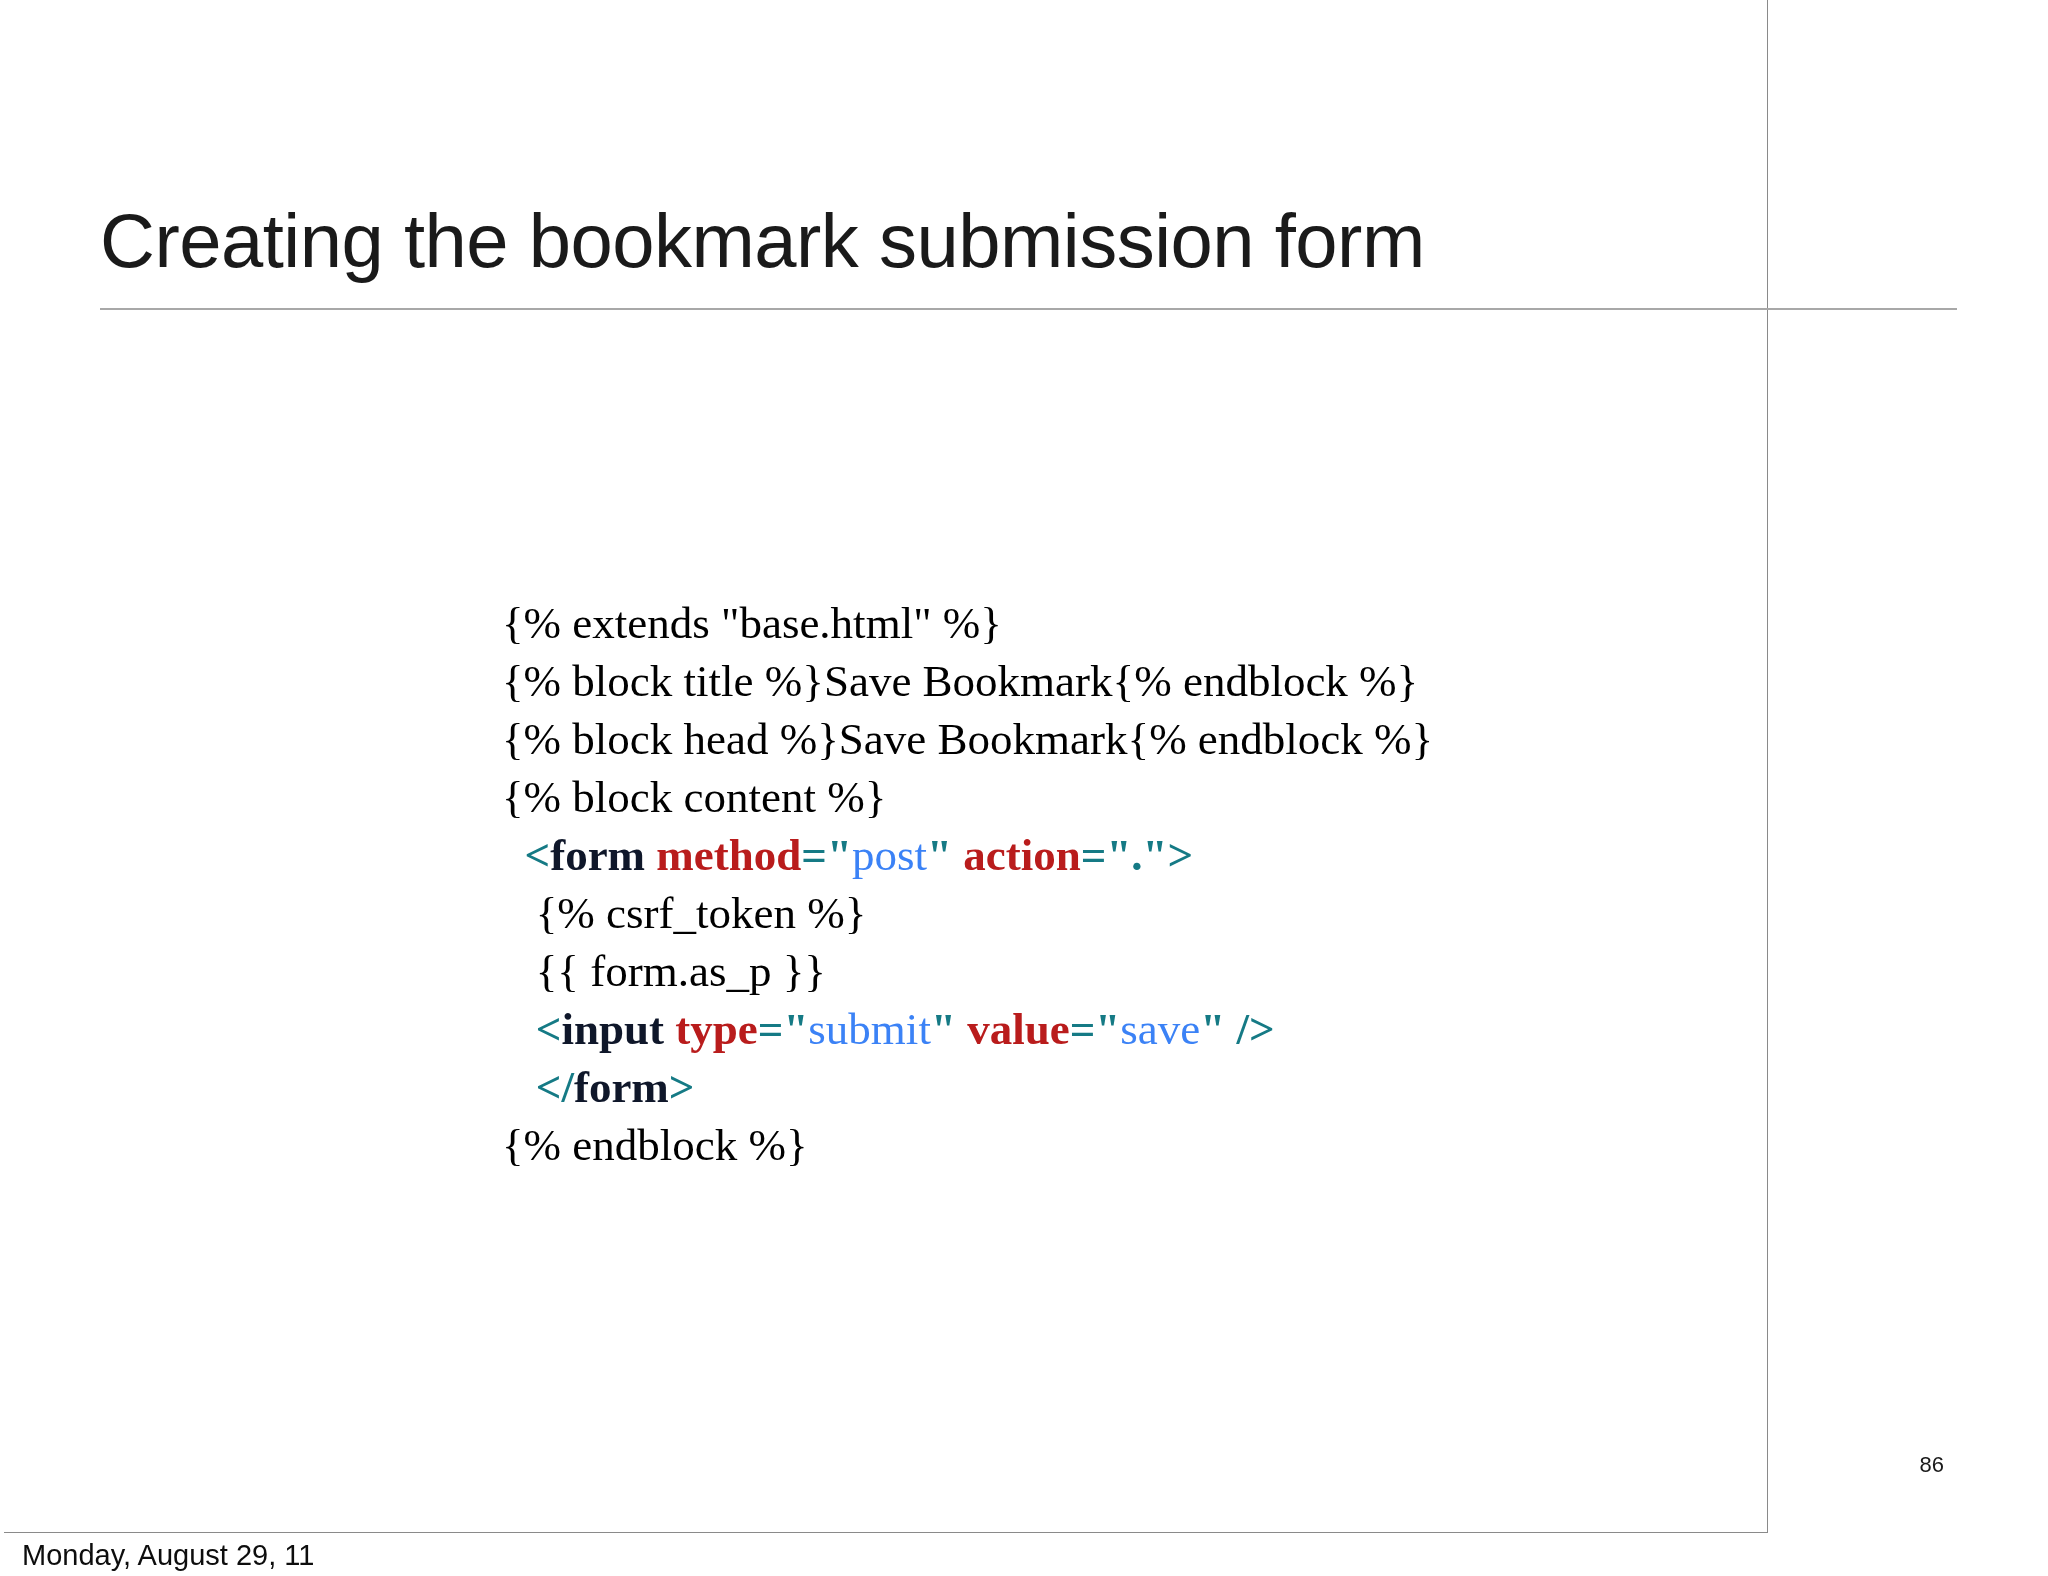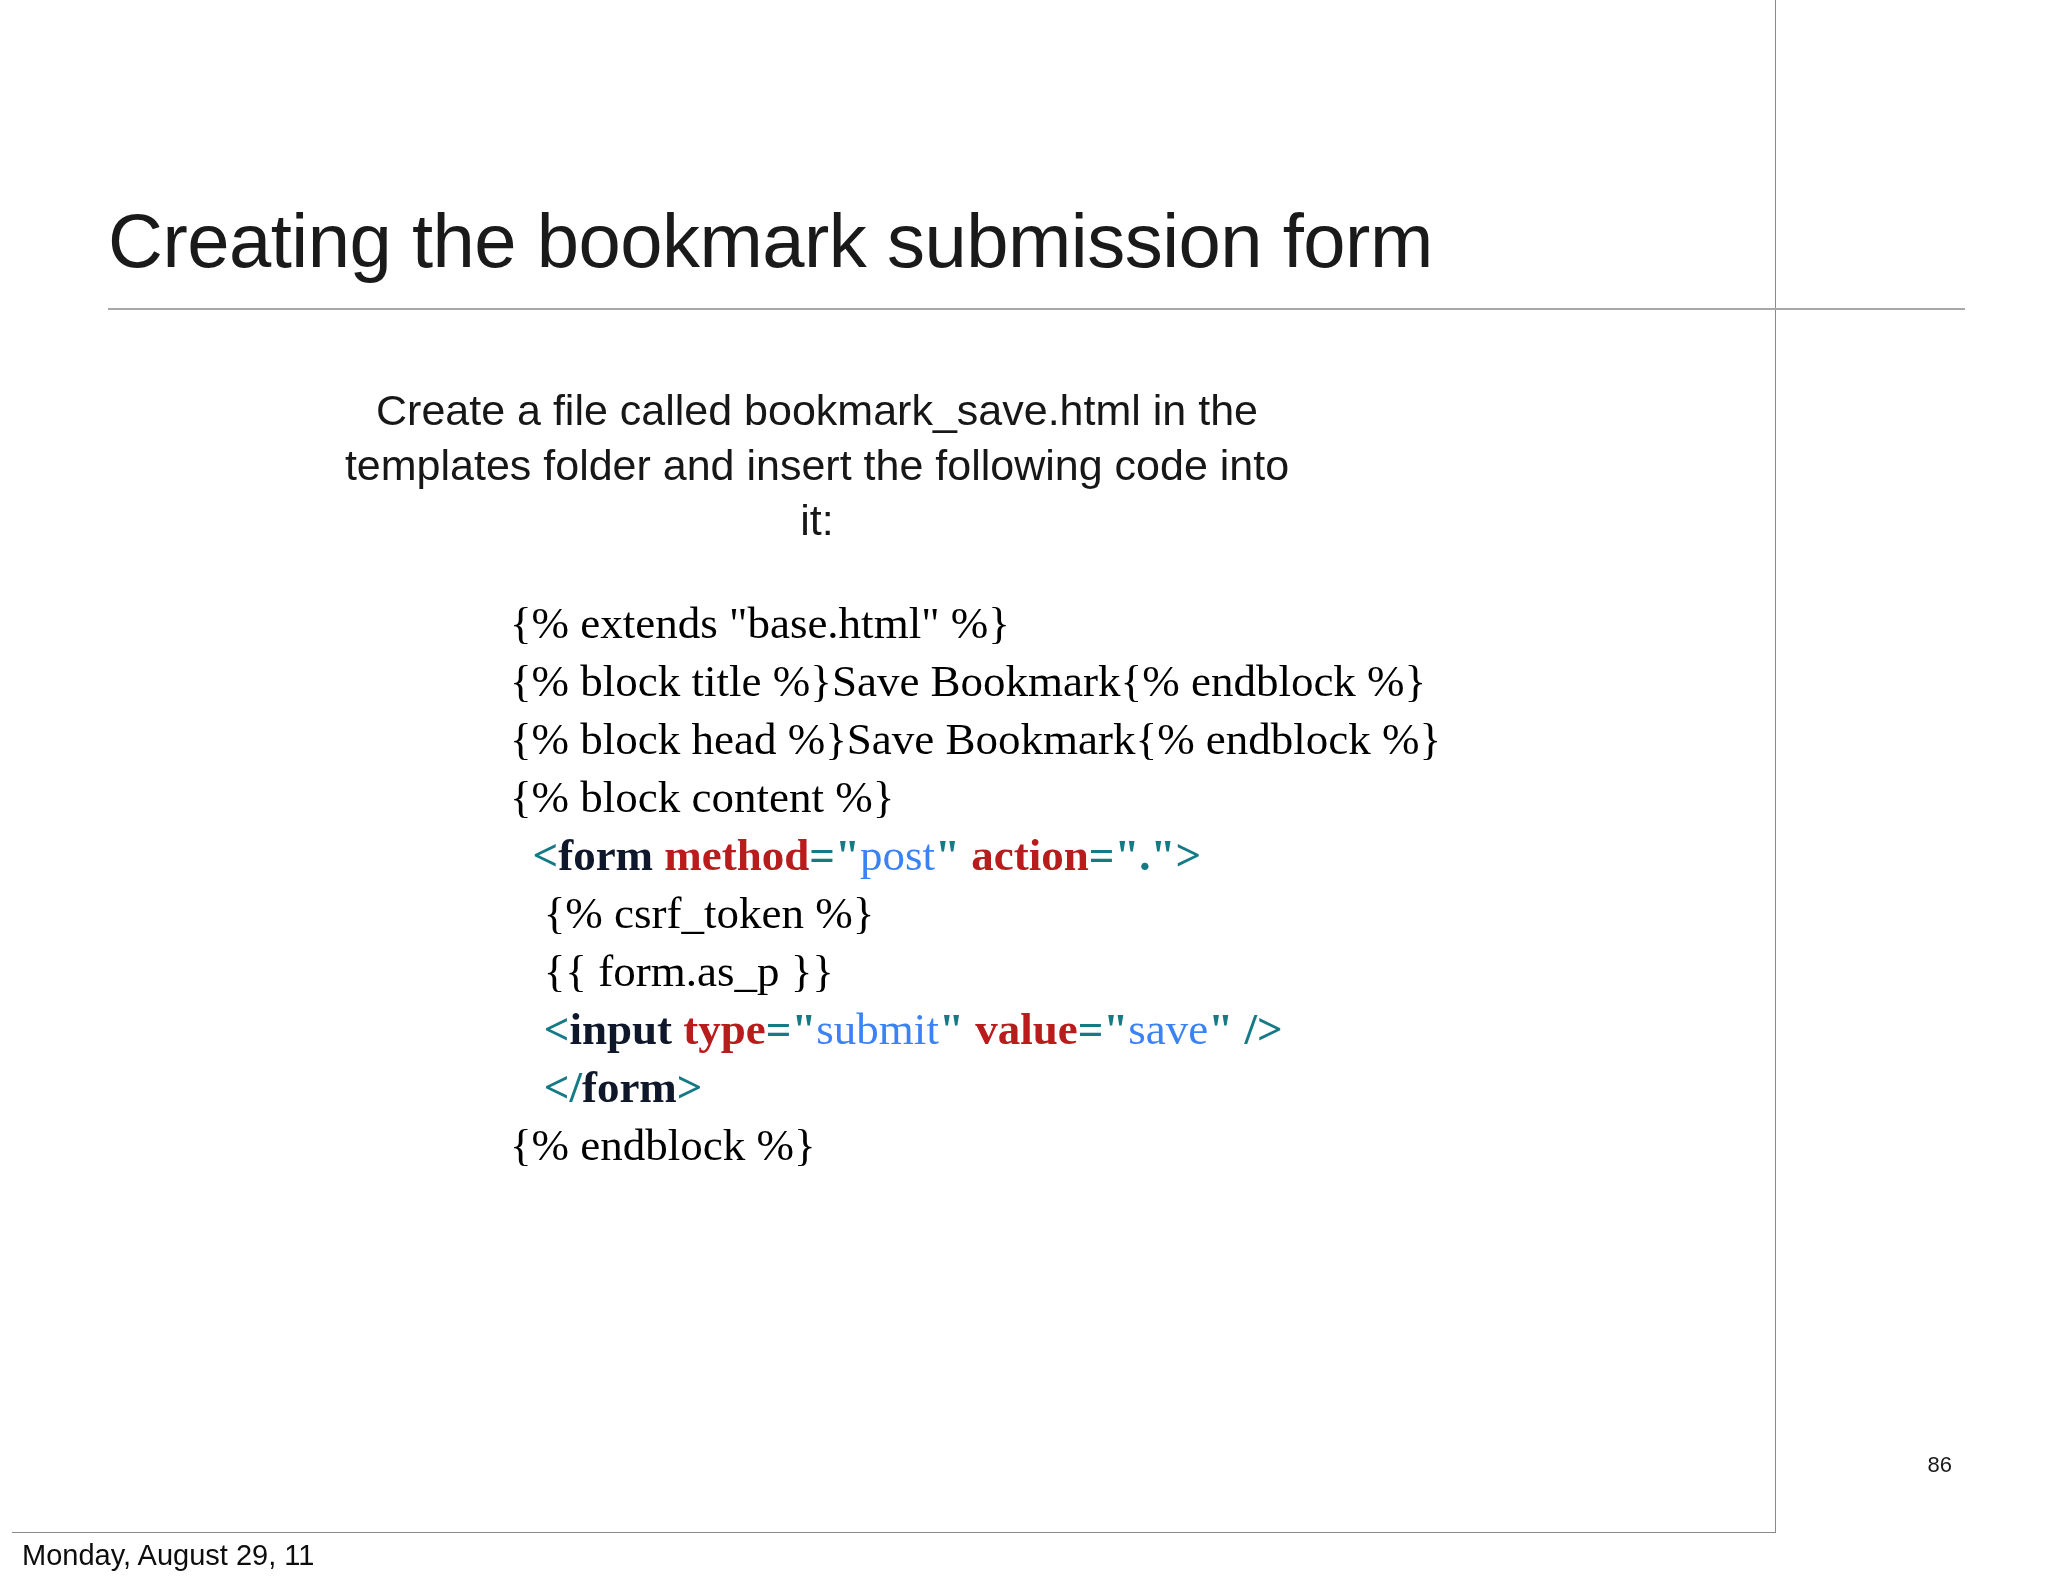--- a/index.html
+++ b/index.html
@@ -11,21 +11,21 @@
     width: 2048px;
     height: 1576px;
     font-family: "Liberation Sans", sans-serif;
     -webkit-font-smoothing: antialiased;
     overflow: hidden;
   }
 
   
   #slide-frame {
     position: absolute;
-    left: 12px;
+    left: 4px;
     top: 0;
     width: 1764px;
     height: 1533px;
     border: 1px solid #8a8a8a;
     border-left: none;
     border-top: none;
     box-sizing: border-box;
     background: #ffffff;
   }
 
@@ -112,21 +112,20 @@
 </style>
 </head>
 <body>
 
 <div id="slide-frame">
 
   <h1 id="slide-title">Creating the bookmark submission form</h1>
 
   <div id="title-rule"></div>
 
-  <p id="intro-text">Create a file called bookmark_save.html in the templates folder and insert the following code into it:</p>
 
   <div id="code-block"><div class="line"><span class="tok-plain">{% extends "base.html" %}</span></div><div class="line"><span class="tok-plain">{% block title %}Save Bookmark{% endblock %}</span></div><div class="line"><span class="tok-plain">{% block head %}Save Bookmark{% endblock %}</span></div><div class="line"><span class="tok-plain">{% block content %}</span></div><div class="line"><span class="tok-plain">  </span><span class="tok-punct">&lt;</span><span class="tok-tag">form</span><span class="tok-plain"> </span><span class="tok-attr">method</span><span class="tok-punct">="</span><span class="tok-string">post</span><span class="tok-punct">"</span><span class="tok-plain"> </span><span class="tok-attr">action</span><span class="tok-punct">="."&gt;</span></div><div class="line"><span class="tok-plain">   {% csrf_token %}</span></div><div class="line"><span class="tok-plain">   {{ form.as_p }}</span></div><div class="line"><span class="tok-plain">   </span><span class="tok-punct">&lt;</span><span class="tok-tag">input</span><span class="tok-plain"> </span><span class="tok-attr">type</span><span class="tok-punct">="</span><span class="tok-string">submit</span><span class="tok-punct">"</span><span class="tok-plain"> </span><span class="tok-attr">value</span><span class="tok-punct">="</span><span class="tok-string">save</span><span class="tok-punct">" /&gt;</span></div><div class="line"><span class="tok-plain">   </span><span class="tok-punct">&lt;/</span><span class="tok-tag">form</span><span class="tok-punct">&gt;</span></div><div class="line"><span class="tok-plain">{% endblock %}</span></div></div>
 
   <div id="page-number">86</div>
 
 </div>
 
 <div id="footer-date">Monday, August 29, 11</div>
 
 </body></html>

